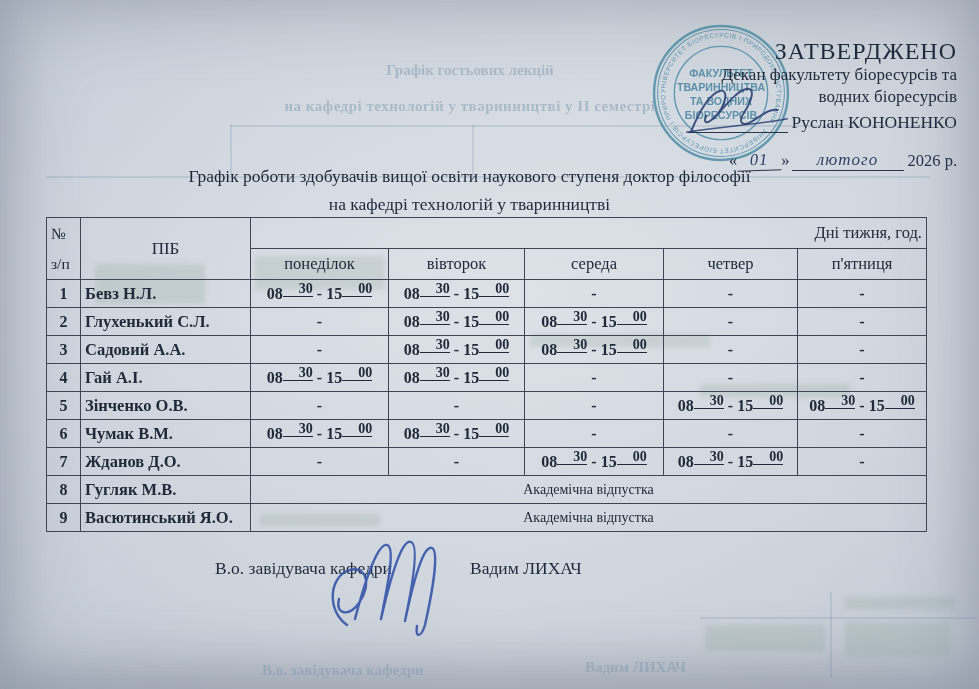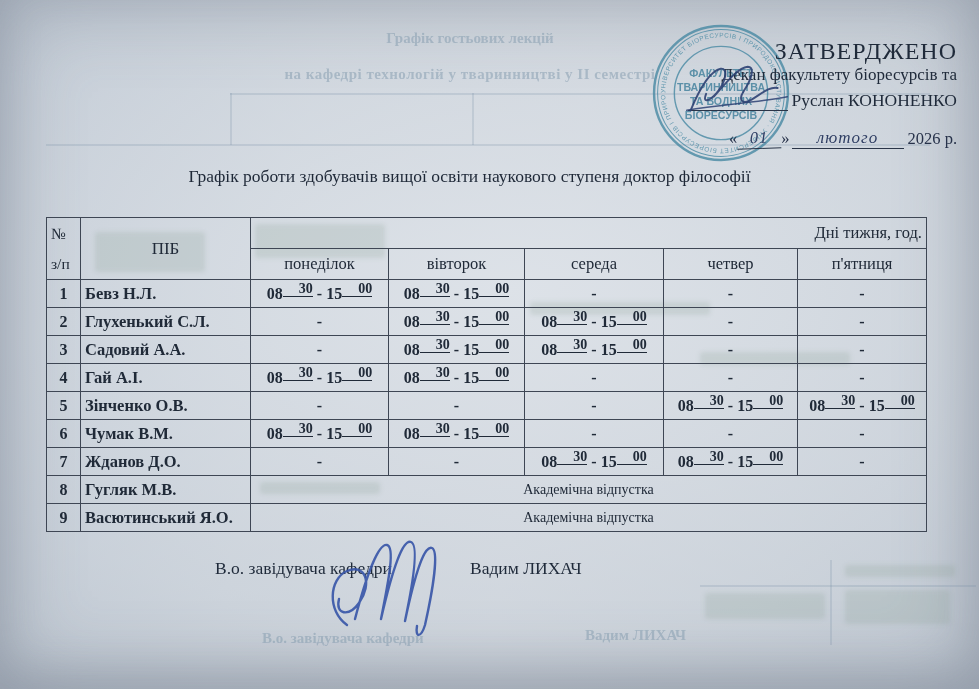--- a/index.html
+++ b/index.html
@@ -4,21 +4,21 @@
 <style>
   html,body{margin:0;padding:0;background:#9aa3ad;}
   .photo{
     position:relative;width:979px;height:689px;overflow:hidden;
     font-family:"Liberation Serif","DejaVu Serif",serif;color:#222c3a;
     background:
       radial-gradient(ellipse 120% 90% at 52% 42%, rgba(222,227,233,.9) 0%, rgba(205,212,220,.6) 55%, rgba(180,189,200,.9) 100%),
       linear-gradient(100deg,#b9c3d0 0%,#ccd3db 30%,#d3d8df 55%,#c9d0d8 80%,#bec6d1 100%);
     box-shadow:inset 0 0 70px 14px rgba(96,107,124,.30), inset 0 -18px 40px rgba(96,107,124,.22);
   }
-  .layer{position:absolute;inset:0;}
+  .layer{position:absolute;inset:0;margin-top:32px;}
   .page{position:absolute;inset:0;filter:blur(.22px);}
 
   
   .bleed{position:absolute;color:#7e97ab;opacity:.48;filter:blur(.7px);font-weight:700;pointer-events:none;}
   .bleed-line{position:absolute;background:rgba(108,134,158,.20);pointer-events:none;}
   .smudge{position:absolute;background:rgba(128,156,142,.20);filter:blur(2px);border-radius:3px;pointer-events:none;}
 
   
   .stamp{position:absolute;left:650px;top:22px;width:142px;height:142px;opacity:.82;mix-blend-mode:multiply;}
   .stamp svg{width:100%;height:100%;}
@@ -105,40 +105,42 @@
           <text x="70" y="68" font-size="10.5">ТВАРИННИЦТВА</text>
           <text x="70" y="82" font-size="10.5">ТА ВОДНИХ</text>
           <text x="70" y="96" font-size="10.5">БІОРЕСУРСІВ</text>
         </g>
       </svg>
     </div>
 
     <div class="approval">
       <div class="approved">ЗАТВЕРДЖЕНО</div>
       <div class="appr-line">Декан факультету біоресурсів та</div>
+      <div class="appr-line">водних біоресурсів</div>
       <div class="sig-row">
         <span class="sig-pad">
           <svg viewBox="0 0 110 60">
             <path d="M6,52 C16,28 27,11 37,9 C45,8 43,22 33,34 C25,43 18,45 22,35 M30,38 C44,22 55,8 65,7 C73,7 69,20 61,32 C55,41 59,47 69,41 C79,35 88,27 96,29" fill="none" stroke="#2d4173" stroke-width="2" stroke-linecap="round" opacity=".9"></path>
             <path d="M2,52 C40,46 75,44 106,38" fill="none" stroke="#2d4173" stroke-width="1.6" stroke-linecap="round" opacity=".85"></path>
           </svg>
         </span>
         <span class="signer">Руслан КОНОНЕНКО</span>
       </div>
       <div class="date-row">
         <span>«</span>
         <span class="hw u u-day">01</span>
         <span>»</span>
         <span class="hw u u-month">лютого</span>
         <span>2026 р.</span>
       </div>
     </div>
 
     <div class="title">
       <div>Графік роботи здобувачів вищої освіти наукового ступеня доктор філософії</div>
+      <div>на кафедрі технологій у тваринництві</div>
     </div>
 
     <table class="sched">
       <colgroup>
         <col style="width:34px">
           <col style="width:170px">
           <col style="width:138px">
         <col style="width:136px">
           <col style="width:139px">
           <col style="width:134px">

